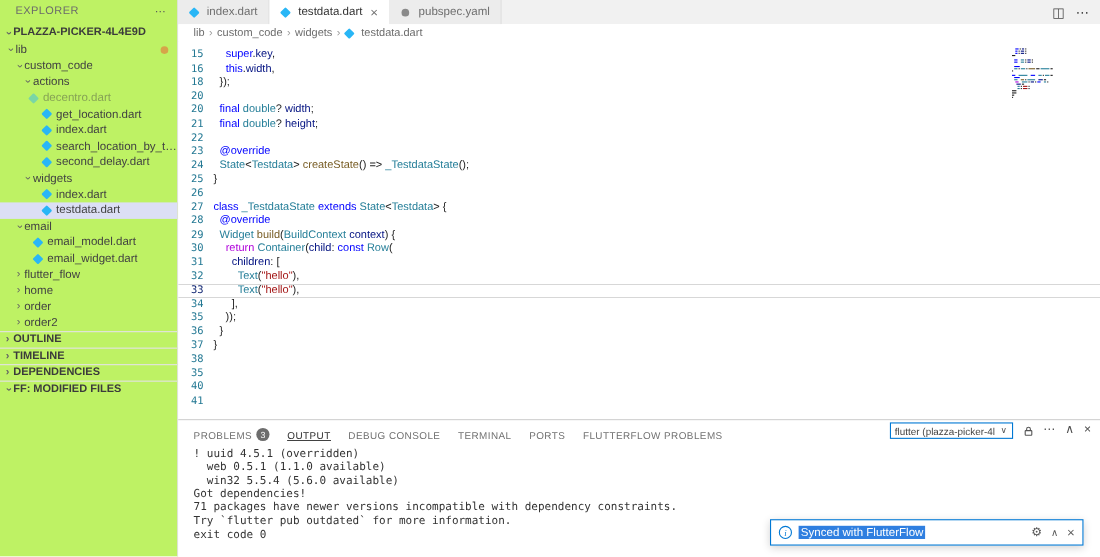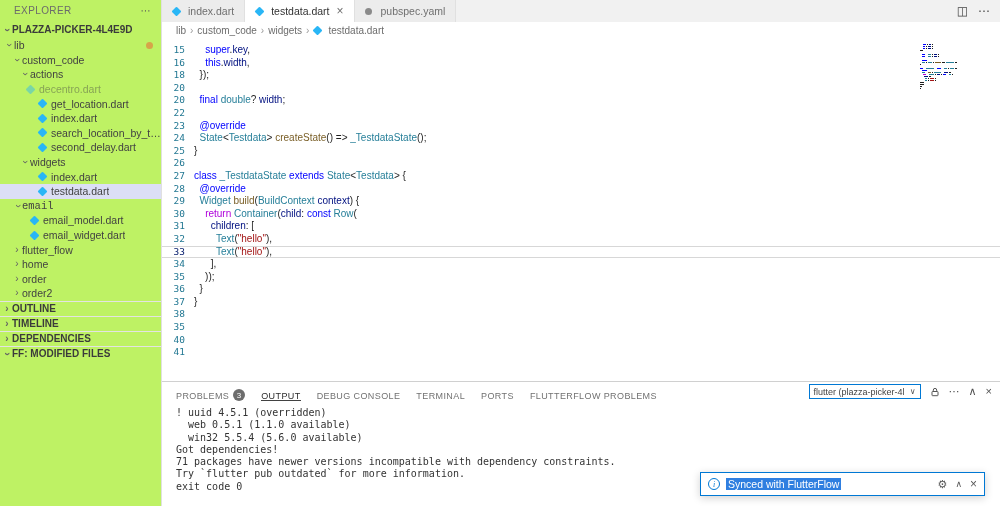--- a/index.html
+++ b/index.html
@@ -139,21 +139,21 @@
           <span class="tree-label">widgets</span>
         </div>
         <div class="tree-row" style="padding-left: 28px;">
           <span class="dart-file-icon"></span>
           <span class="tree-label">index.dart</span>
         </div>
         <div class="tree-row selected" style="padding-left: 28px;">
           <span class="dart-file-icon"></span>
           <span class="tree-label">testdata.dart</span>
         </div>
-        <div class="tree-row" style="padding-left: 12px; font-family: Liberation Mono, monospace;">
+        <div class="tree-row" style="padding-left: 12px;">
           <span class="chev open">›</span>
           <span class="tree-label">email</span>
         </div>
         <div class="tree-row" style="padding-left: 20px;">
           <span class="dart-file-icon"></span>
           <span class="tree-label">email_model.dart</span>
         </div>
         <div class="tree-row" style="padding-left: 20px;">
           <span class="dart-file-icon"></span>
           <span class="tree-label">email_widget.dart</span>
@@ -244,20 +244,24 @@
             <span class="gutter">18</span>
             <span class="code-content"><span class="tok-p">  });</span></span>
           </div>
           <div class="code-line">
             <span class="gutter">20</span>
             <span class="code-content"></span>
           </div>
           <div class="code-line">
             <span class="gutter">20</span>
             <span class="code-content"><span class="tok-p">  </span><span class="tok-k">final</span><span class="tok-p"> </span><span class="tok-t">double</span><span class="tok-p">? </span><span class="tok-v">width</span><span class="tok-p">;</span></span>
+          </div>
+          <div class="code-line">
+            <span class="gutter">21</span>
+            <span class="code-content"><span class="tok-p">  </span><span class="tok-k">final</span><span class="tok-p"> </span><span class="tok-t">double</span><span class="tok-p">? </span><span class="tok-v">height</span><span class="tok-p">;</span></span>
           </div>
           <div class="code-line">
             <span class="gutter">22</span>
             <span class="code-content"></span>
           </div>
           <div class="code-line">
             <span class="gutter">23</span>
             <span class="code-content"><span class="tok-p">  </span><span class="tok-k">@override</span></span>
           </div>
           <div class="code-line">

